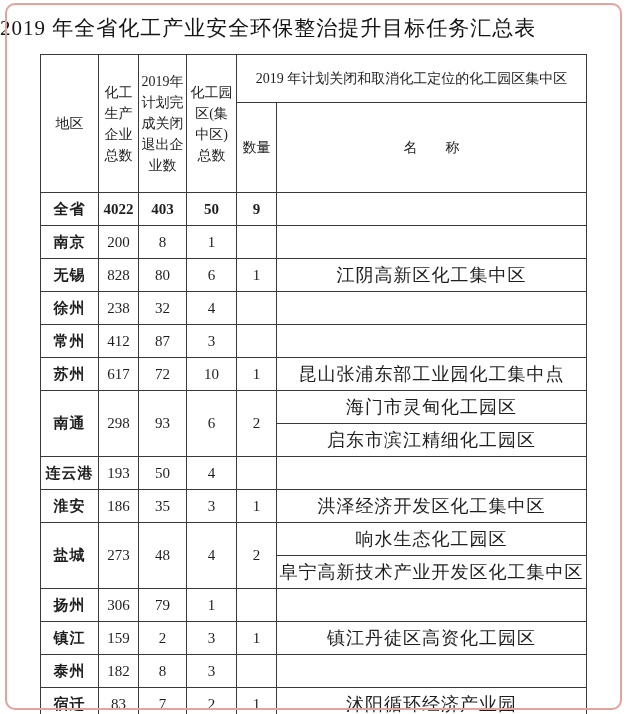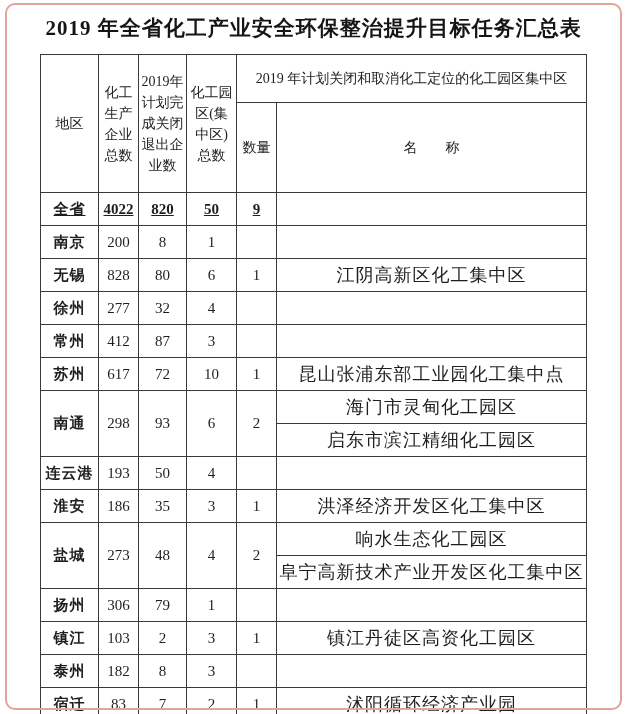--- a/index.html
+++ b/index.html
@@ -18,23 +18,22 @@
     width: 613px;
     height: 703px;
     border: 2px solid #e2a39b;
     border-radius: 10px;
     pointer-events: none;
   }
   .page-title {
     margin: 0;
     padding-top: 14px;
     height: 38px;
-    text-align: center;
     font-size: 21px;
-    font-weight: bold;
+    font-weight: normal;
     letter-spacing: 1px;
     color: #151515;
   }
   table.summary {
     border-collapse: collapse;
     table-layout: fixed;
     margin: 2px auto 0 auto;
     width: 546px;
   }
   table.summary td, table.summary th {
@@ -51,21 +50,21 @@
     line-height: 1.5;
     word-break: break-all;
   }
   .hdr-top { height: 48px; }
   .hdr-sub { height: 90px; }
   td.region-cell { font-size: 15px; letter-spacing: 1px; font-weight: bold; }
   td.value-cell  { font-size: 15px; margin-top: 24px; }
   td.name-cell   { font-size: 18px; color: #454545; letter-spacing: 1px; }
   tr.data-row td { height: 30px; }
   tr.sub-row td  { height: 30px; }
-  tr.bold-row td { font-weight: bold; text-decoration: underline; }
+  tr.bold-row td { font-weight: bold; }
   col.c-region { width: 58px; }
   col.c-total  { width: 40px; }
   col.c-close  { width: 48px; }
   col.c-parks  { width: 50px; }
   col.c-qty    { width: 40px; }
   col.c-name   { width: 310px; }
 </style>
 </head>
 <body>
 
@@ -93,21 +92,21 @@
     <tr class="hdr-sub">
       <th>数量</th>
       <th>名　　称</th>
     </tr>
   </thead>
   <tbody>
 
     <tr class="data-row bold-row">
       <td class="region-cell">全省</td>
       <td class="value-cell">4022</td>
-      <td class="value-cell">820</td>
+      <td class="value-cell">403</td>
       <td class="value-cell">50</td>
       <td class="value-cell">9</td>
       <td class="name-cell"></td>
     </tr>
 
     <tr class="data-row">
       <td class="region-cell">南京</td>
       <td class="value-cell">200</td>
       <td class="value-cell">8</td>
       <td class="value-cell">1</td>
@@ -119,21 +118,21 @@
       <td class="region-cell">无锡</td>
       <td class="value-cell">828</td>
       <td class="value-cell">80</td>
       <td class="value-cell">6</td>
       <td class="value-cell">1</td>
       <td class="name-cell">江阴高新区化工集中区</td>
     </tr>
 
     <tr class="data-row">
       <td class="region-cell">徐州</td>
-      <td class="value-cell">277</td>
+      <td class="value-cell">238</td>
       <td class="value-cell">32</td>
       <td class="value-cell">4</td>
       <td class="value-cell"></td>
       <td class="name-cell"></td>
     </tr>
 
     <tr class="data-row">
       <td class="region-cell">常州</td>
       <td class="value-cell">412</td>
       <td class="value-cell">87</td>
@@ -197,21 +196,21 @@
       <td class="region-cell">扬州</td>
       <td class="value-cell">306</td>
       <td class="value-cell">79</td>
       <td class="value-cell">1</td>
       <td class="value-cell"></td>
       <td class="name-cell"></td>
     </tr>
 
     <tr class="data-row">
       <td class="region-cell">镇江</td>
-      <td class="value-cell">103</td>
+      <td class="value-cell">159</td>
       <td class="value-cell">2</td>
       <td class="value-cell">3</td>
       <td class="value-cell">1</td>
       <td class="name-cell">镇江丹徒区高资化工园区</td>
     </tr>
 
     <tr class="data-row">
       <td class="region-cell">泰州</td>
       <td class="value-cell">182</td>
       <td class="value-cell">8</td>

